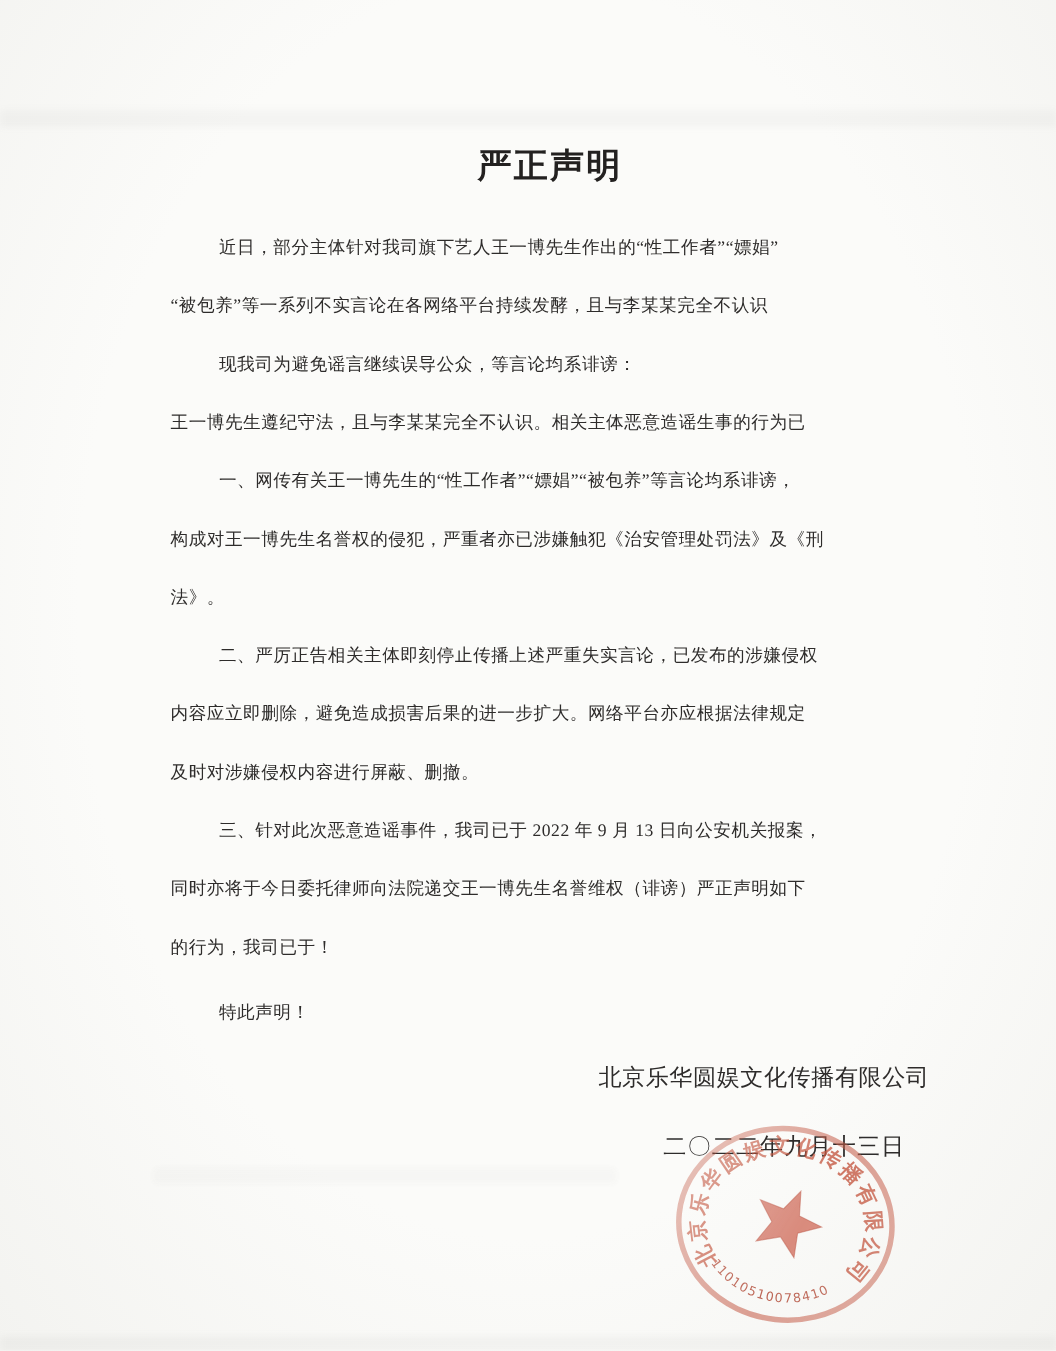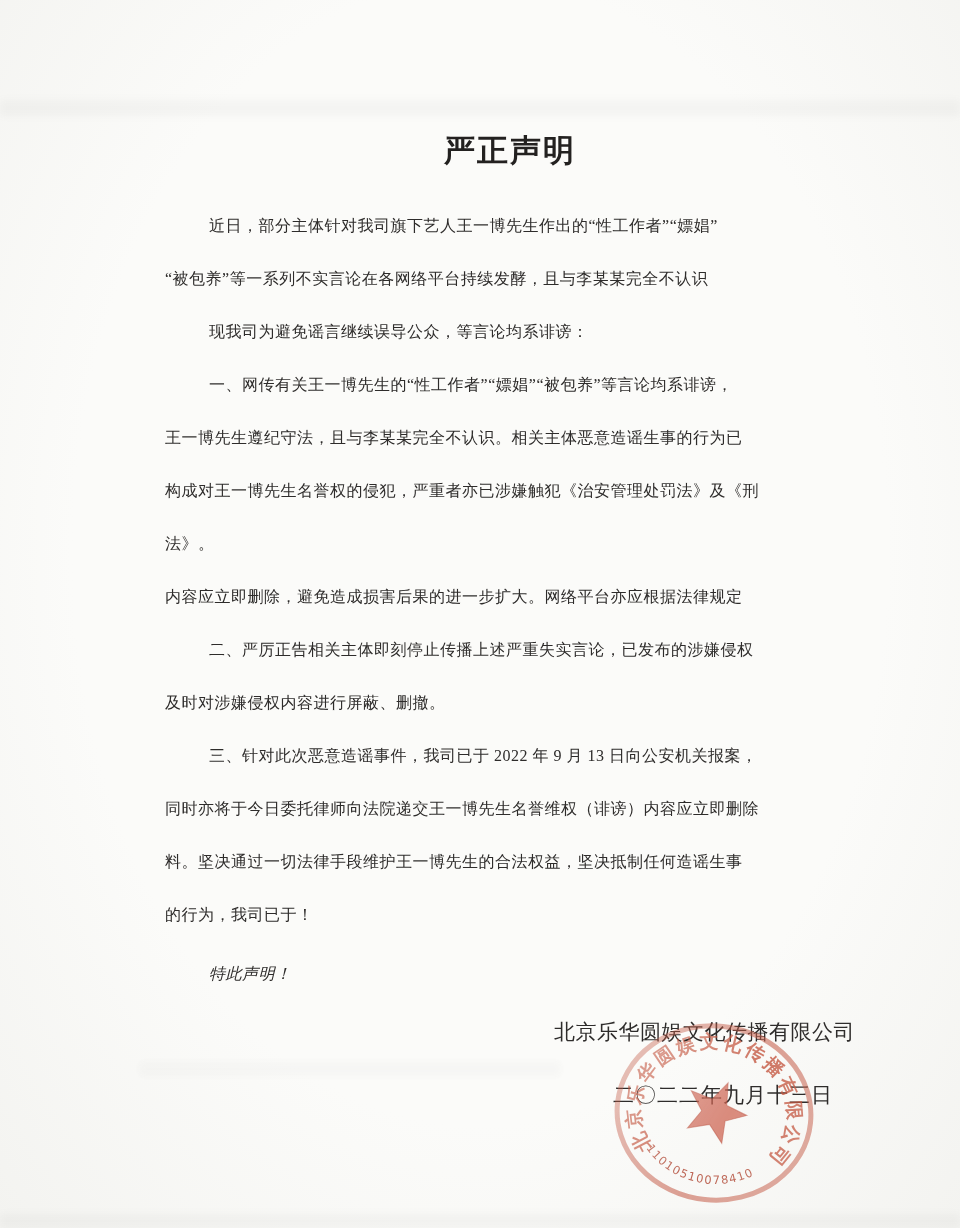--- a/index.html
+++ b/index.html
@@ -17,41 +17,41 @@
     position: absolute;
     background: rgba(110,110,110,0.05);
     filter: blur(3px);
     border-radius: 3px;
   }
   .artifact.a1 { left: 0; top: 100px; width: 960px; height: 16px; }
   .artifact.a2 { left: 140px; top: 1062px; width: 420px; height: 14px; opacity: .8; }
   .artifact.a3 { left: 0; top: 1214px; width: 960px; height: 14px; }
   .doc {
     position: absolute;
-    left: 165px; top: 130px;
+    left: 155px; top: 130px;
     width: 690px;
     color: #2e2c2b;
   }
   .title {
     text-align: center;
     font-size: 31px;
     font-weight: bold;
     letter-spacing: 2px;
     color: #232120;
     margin-bottom: 27px;
   }
   .line {
     font-size: 16px;
     line-height: 53px;
     height: 53px;
     white-space: nowrap;
     letter-spacing: 0.5px;
   }
   .line.indent { text-indent: 44px; }
-  .closing { margin-top: 6px; font-style: italic; }
+  .closing { margin-top: 6px; }
   .sig-company {
     font-size: 21px;
     line-height: 53px;
     height: 53px;
     text-align: right;
     margin-top: 6px;
     letter-spacing: 0.5px;
   }
   .sig-date {
     font-size: 21px;
@@ -87,36 +87,35 @@
     <div>
       <div class="line indent">近日，部分主体针对我司旗下艺人王一博先生作出的“性工作者”“嫖娼”</div>
       <div class="line">“被包养”等一系列不实言论在各网络平台持续发酵，且与李某某完全不认识</div>
     </div>
 
     <div>
       <div class="line indent">现我司为避免谣言继续误导公众，等言论均系诽谤：</div>
     </div>
 
     <div>
+      <div class="line">王一博先生遵纪守法，且与李某某完全不认识。相关主体恶意造谣生事的行为已</div>
       <div class="line indent">一、网传有关王一博先生的“性工作者”“嫖娼”“被包养”等言论均系诽谤，</div>
-      <div class="line">王一博先生遵纪守法，且与李某某完全不认识。相关主体恶意造谣生事的行为已</div>
       <div class="line">构成对王一博先生名誉权的侵犯，严重者亦已涉嫌触犯《治安管理处罚法》及《刑</div>
       <div class="line">法》。</div>
     </div>
 
     <div>
+      <div class="line indent">二、严厉正告相关主体即刻停止传播上述严重失实言论，已发布的涉嫌侵权</div>
       <div class="line">内容应立即删除，避免造成损害后果的进一步扩大。网络平台亦应根据法律规定</div>
-      <div class="line indent">二、严厉正告相关主体即刻停止传播上述严重失实言论，已发布的涉嫌侵权</div>
       <div class="line">及时对涉嫌侵权内容进行屏蔽、删撤。</div>
     </div>
 
     <div>
       <div class="line indent">三、针对此次恶意造谣事件，我司已于 2022 年 9 月 13 日向公安机关报案，</div>
-      <div class="line">同时亦将于今日委托律师向法院递交王一博先生名誉维权（诽谤）内容应立即删除</div>
-      <div class="line">料。坚决通过一切法律手段维护王一博先生的合法权益，坚决抵制任何造谣生事</div>
+      <div class="line">同时亦将于今日委托律师向法院递交王一博先生名誉维权（诽谤）严正声明如下</div>
       <div class="line">的行为，我司已于！</div>
     </div>
 
     <div>
       <div class="line indent closing">特此声明！</div>
     </div>
 
     <div class="sig-company">北京乐华圆娱文化传播有限公司</div>
     <div class="sig-date">二〇二二年九月十三日</div>
   </div>

